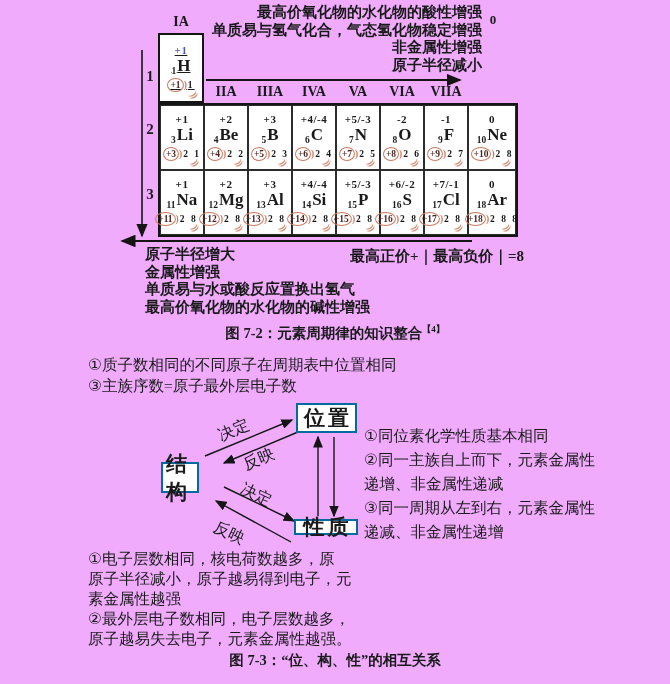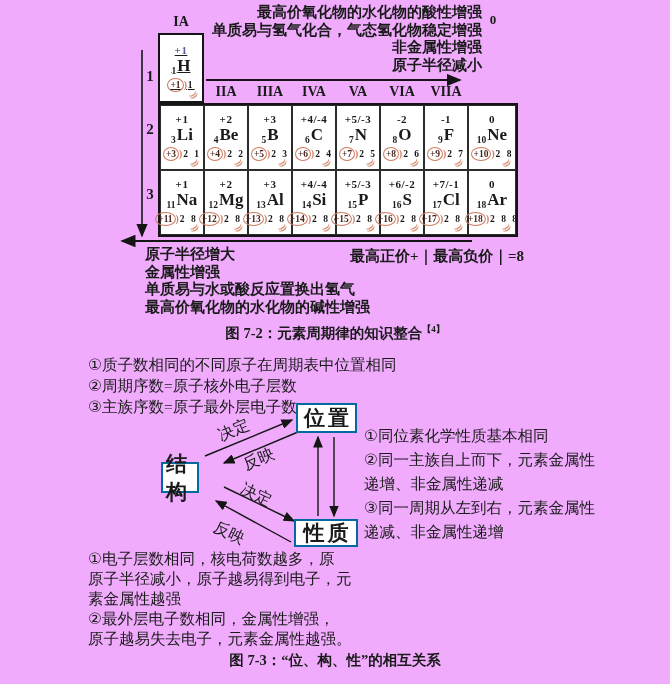--- a/index.html
+++ b/index.html
@@ -300,46 +300,45 @@
       <div class="line">最高价氧化物的水化物的碱性增强</div>
     </div>
   <div class="abs rule-eq">最高正价+｜最高负价｜=8</div>
 
   <div class="abs caption" style="top:323px;">
     <span>图 7-2：元素周期律的知识整合</span><sup>【4】</sup>
   </div>
 
   <div class="abs notes notes-middle" id="notes-middle">
       <div class="line">①质子数相同的不同原子在周期表中位置相同</div>
-      <div class="line">②周期序数=原子核外电子层数</div>
       <div class="line">③主族序数=原子最外层电子数</div>
     </div>
 
   <div class="abs dbox" style="left:296px; top:403px; width:61px; height:30px;">位置</div>
   <div class="abs dbox" style="left:161px; top:462px; width:38px; height:31px;">结构</div>
-  <div class="abs dbox" style="left:294px; top:519px; width:64px; height:28px;">性质</div>
+  <div class="abs dbox" style="left:294px; top:519px; width:64px; height:16px;">性质</div>
 
   <div class="abs arrow-lbl" style="left:218px; top:420px; transform:rotate(-23deg);">决定</div>
   <div class="abs arrow-lbl" style="left:243px; top:449px; transform:rotate(-23deg);">反映</div>
   <div class="abs arrow-lbl" style="left:240px; top:485px; transform:rotate(25deg);">决定</div>
   <div class="abs arrow-lbl" style="left:213px; top:523px; transform:rotate(25deg);">反映</div>
 
   <div class="abs notes notes-right" id="notes-right">
       <div class="line">①同位素化学性质基本相同</div>
       <div class="line">②同一主族自上而下，元素金属性</div>
       <div class="line">递增、非金属性递减</div>
       <div class="line">③同一周期从左到右，元素金属性</div>
       <div class="line">递减、非金属性递增</div>
     </div>
 
   <div class="abs notes notes-bottom" id="notes-bottom">
       <div class="line">①电子层数相同，核电荷数越多，原</div>
       <div class="line">原子半径减小，原子越易得到电子，元</div>
       <div class="line">素金属性越强</div>
-      <div class="line">②最外层电子数相同，金属性增强，</div>
+      <div class="line">②最外层电子数相同，电子层数越多，</div>
       <div class="line">原子越易失去电子，元素金属性越强。</div>
     </div>
 
   <div class="abs caption" style="top:651px;">
     <span>图 7-3：“位、构、性”的相互关系</span>
   </div>
 
 </div>
 
 </body></html>

